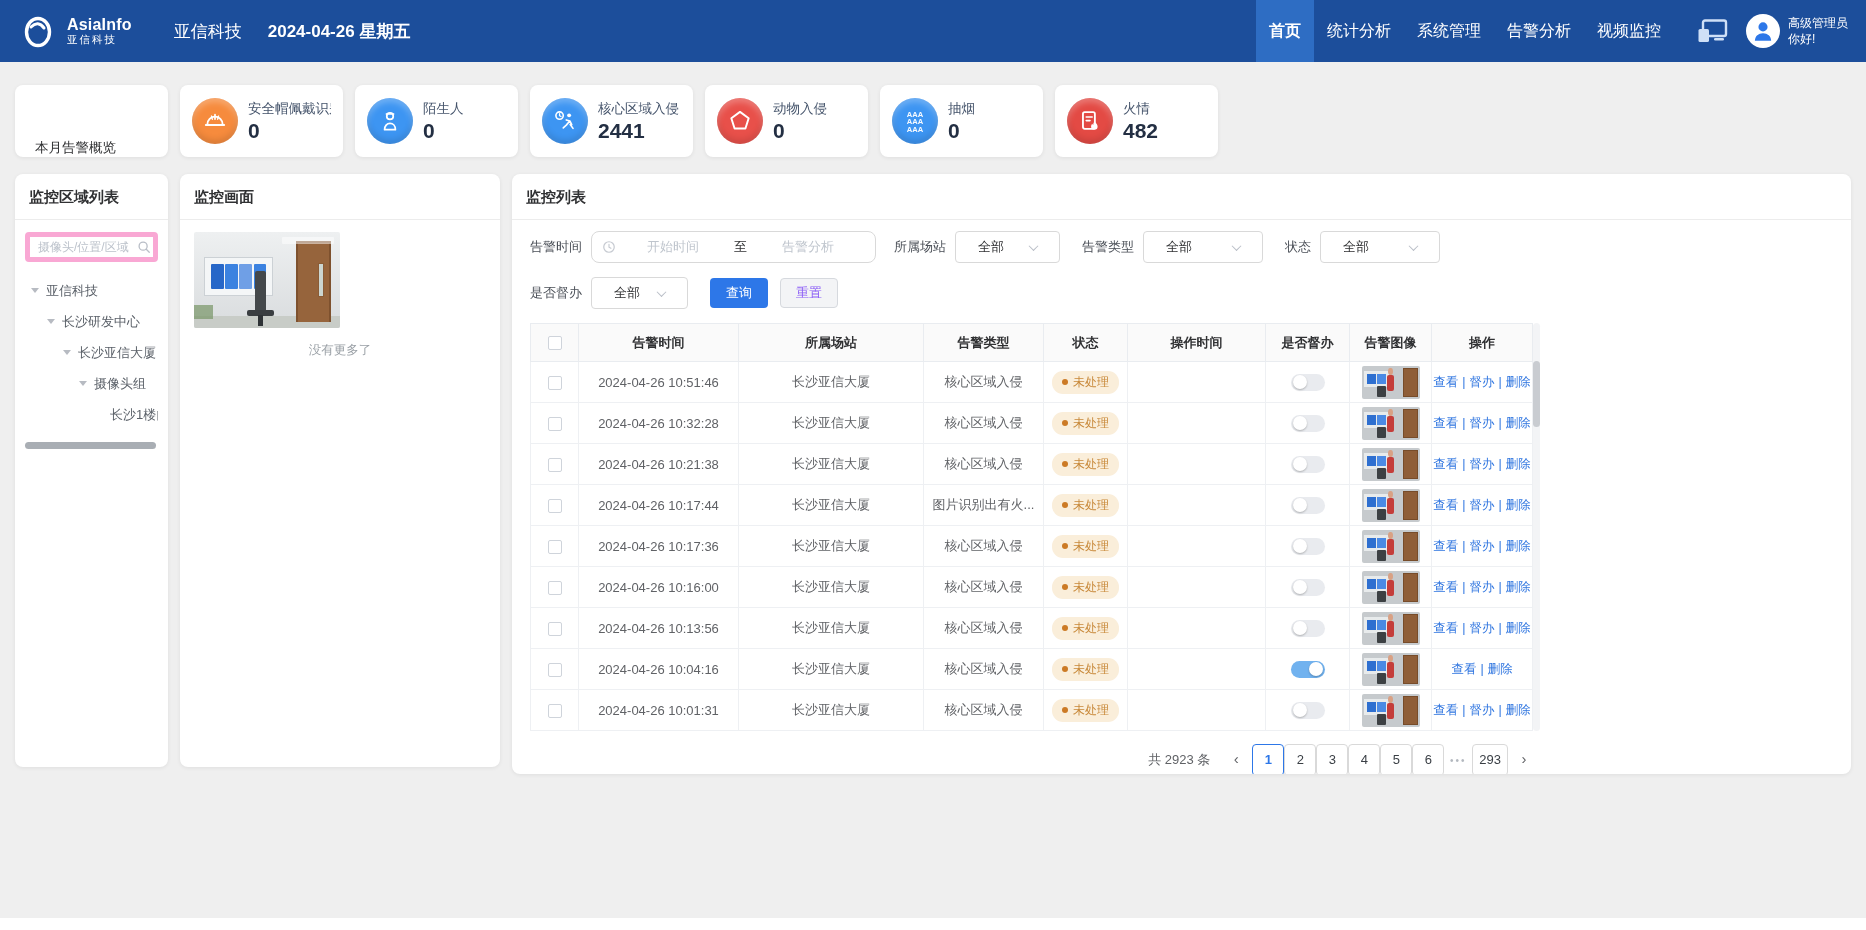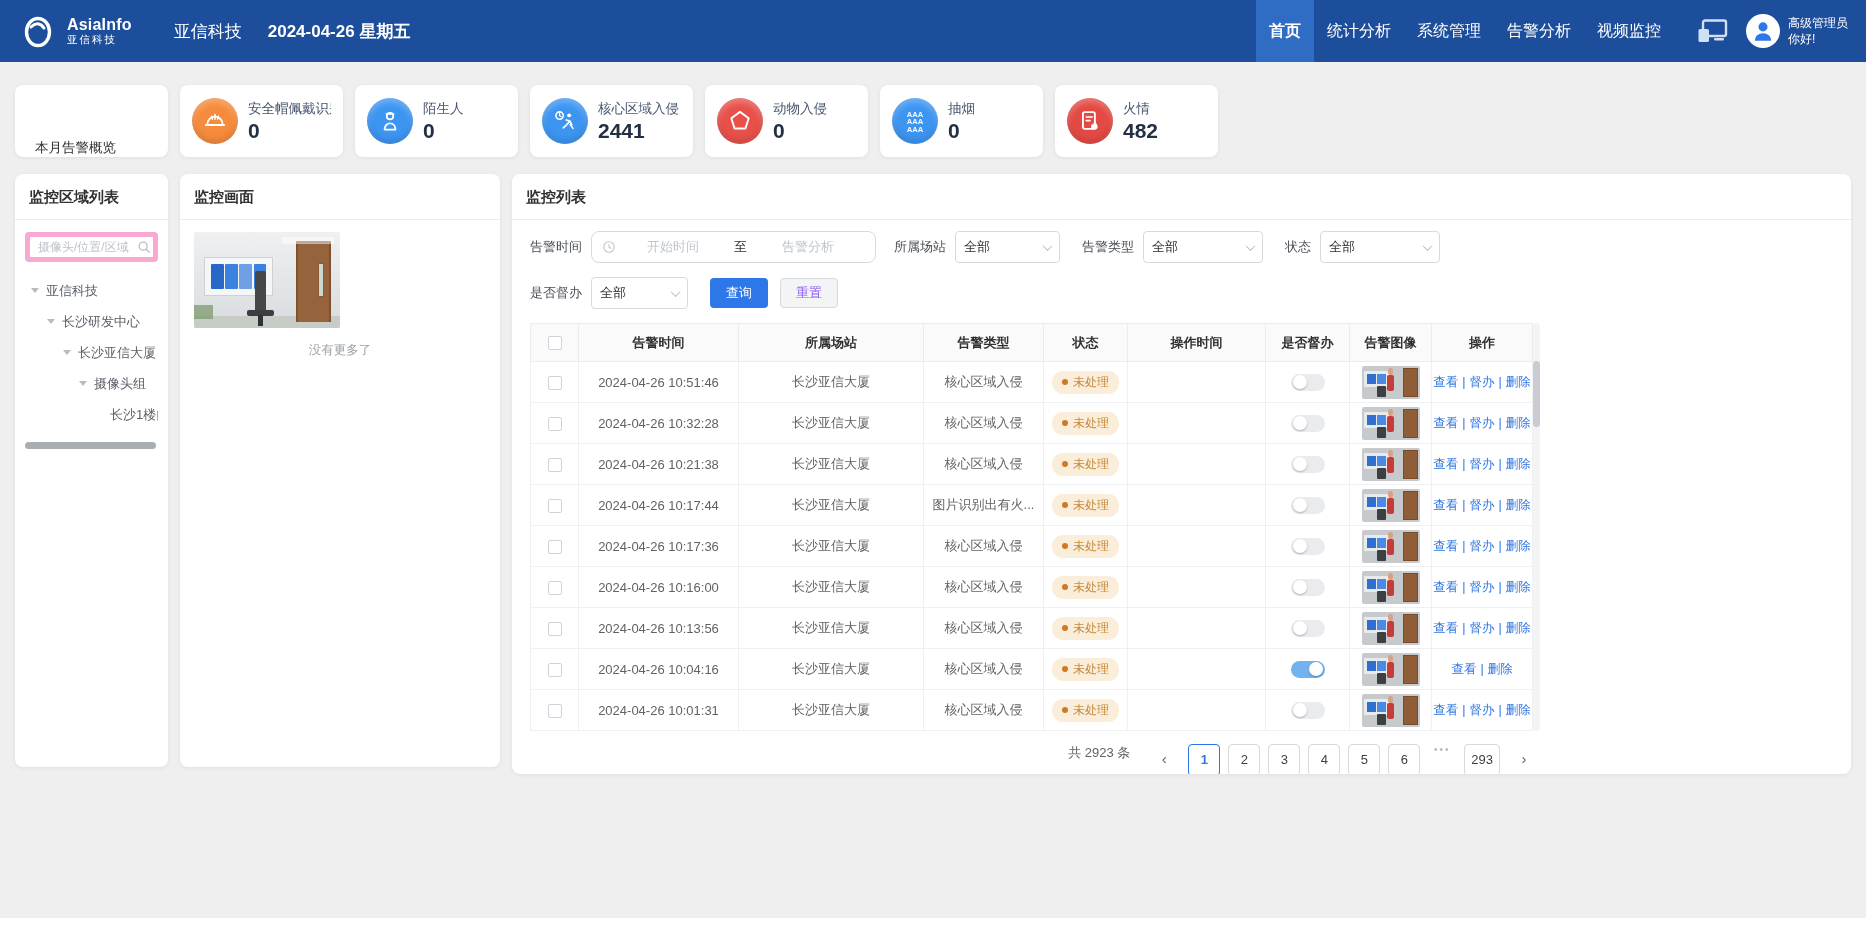--- a/index.html
+++ b/index.html
@@ -68,21 +68,21 @@
 
   .panel.list { flex:1; height:600px; }
   .list-body { padding:11px 0 0 18px; }
 
   
   .filters-row { display:flex; align-items:center; margin-bottom:14px; }
   .f-label { font-size:13px; color:#4a4f57; margin-right:9px; white-space:nowrap; }
   .drange { width:285px; height:32px; border:1px solid #d9d9d9; border-radius:8px; display:flex; align-items:center; padding:0 10px; margin-right:18px; background:#fff; cursor:pointer; }
   .drange .ph { color:#bfc5cd; font-size:13px; flex:1; text-align:center; }
   .drange .to { color:#303133; font-size:13px; padding:0 4px; }
-  .sel { height:32px; border:1px solid #d9d9d9; border-radius:4px; background:#fff; display:flex; align-items:center; justify-content:space-between; padding:0 8px; font-size:13px; color:#303133; margin-right:22px; cursor:pointer; }
+  .sel { height:32px; border:1px solid #d9d9d9; border-radius:4px; background:#fff; display:flex; align-items:center; justify-content:space-between; padding:0 22px; font-size:13px; color:#303133; margin-right:22px; cursor:pointer; }
   .chev { width:7px; height:7px; border-right:1.5px solid #b9bec7; border-bottom:1.5px solid #b9bec7; transform:rotate(45deg) translate(-1px,-1px); flex:0 0 auto; margin-left:8px; }
   .btn { height:30px; border-radius:4px; font-size:13px; padding:0 15px; cursor:pointer; border:1px solid transparent; font-family:inherit; }
   .btn.primary { background:#2d77e8; color:#fff; margin-right:12px; }
   .btn.plain { background:#f3f4f6; color:#8b5cf6; border-color:#d6d9de; }
 
   
   .table-wrap { position:relative; width:1010px; margin-top:2px; }
   table { border-collapse:collapse; table-layout:fixed; width:1002px; }
   th { background:#fafafa; font-size:13px; font-weight:bold; color:#303133; height:38px; border:1px solid #e9ecf0; }
   td { font-size:13px; color:#606266; height:41px; border:1px solid #eef0f3; text-align:center; background:#fff; overflow:hidden; white-space:nowrap; }
@@ -100,21 +100,21 @@
   .th-door { position:absolute; right:3%; top:7%; width:26%; height:90%; background:#8f5e38; border:1px solid #774c2a; }
   .th-person { position:absolute; left:44%; top:28%; width:12%; height:50%; background:#c43d3a; border-radius:2px; }
   .th-person::before { content:""; position:absolute; top:-42%; left:18%; width:64%; height:42%; border-radius:50%; background:#d9a184; }
   .th-chair { position:absolute; left:27%; bottom:5%; width:16%; height:32%; background:#3c4043; border-radius:1px; }
   .lnk { color:#3076e0; font-size:12.5px; text-decoration:none; cursor:pointer; }
   .sep { color:#3076e0; font-size:12.5px; margin:0 4px; }
   .vscroll { position:absolute; right:0; top:0; width:7px; height:100%; background:#f3f4f6; border-radius:4px; cursor:pointer; }
   .vscroll .vthumb { position:absolute; top:38px; left:0; width:7px; height:66px; background:#c9ccd1; border-radius:4px; }
 
   
-  .pager { width:1010px; display:flex; justify-content:flex-end; margin-top:13px; gap:8px; }
+  .pager { width:1010px; display:flex; justify-content:flex-end; align-items:center; margin-top:13px; gap:0; }
   .pg-total { font-size:13px; color:#606266; margin-right:10px; }
   .pg-btn { min-width:32px; height:32px; line-height:30px; text-align:center; background:#fff; border:1px solid #d9d9d9; border-radius:4px; font-size:13px; color:#3a3f45; cursor:pointer; padding:0 6px; }
   .pg-btn.active { color:#2d77e8; border-color:#2d77e8; font-weight:bold; }
   .pg-arrow { min-width:32px; height:32px; line-height:30px; text-align:center; font-size:15px; color:#606266; cursor:pointer; }
   .pg-dots { min-width:28px; text-align:center; color:#b3b8bf; font-size:10px; letter-spacing:2px; cursor:pointer; }
 
   .footer-strip { position:absolute; left:0; bottom:0; width:100%; height:12px; background:#fff; }
 </style>
 </head>
 <body>

